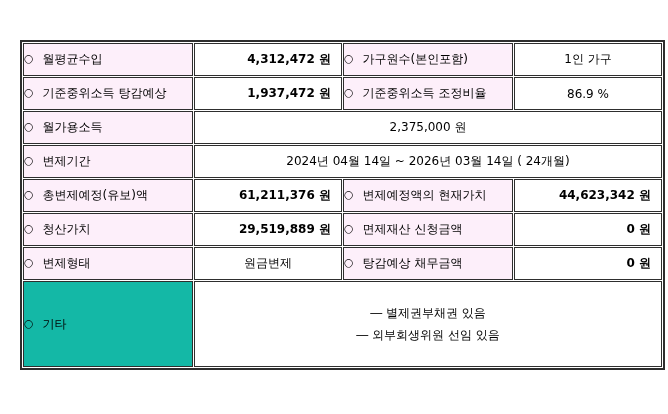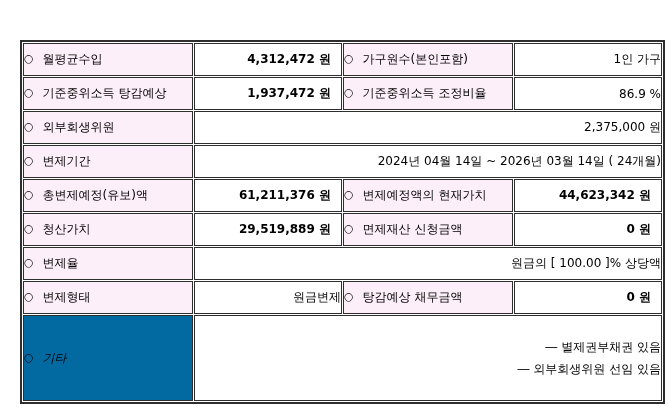--- a/index.html
+++ b/index.html
@@ -37,27 +37,26 @@
     overflow: hidden;
     white-space: nowrap;
     vertical-align: middle;
     padding: 0;
   }
   td.lbl {
     background: #fdeffa;
     padding-left: 20px;
   }
   td.lbl.plain {
-    background: #0369a1;
-    font-style: italic;
+    background: #14b8a6;
   }
   td.val {
     background: #ffffff;
     padding-left: 12px;
-    text-align: right;
+    text-align: center;
   }
   td.val.right {
     text-align: right;
     padding-left: 0;
     padding-right: 10px;
     font-weight: bold;
   }
   tr.etc-row td {
     height: 84px;
   }
@@ -91,44 +90,40 @@
         <td class="lbl"><span class="bullet">○</span><span>가구원수(본인포함)</span></td>
         <td class="val">1인 가구</td>
       </tr>
       <tr>
         <td class="lbl"><span class="bullet">○</span><span>기준중위소득 탕감예상</span></td>
         <td class="val right">1,937,472 원</td>
         <td class="lbl"><span class="bullet">○</span><span>기준중위소득 조정비율</span></td>
         <td class="val">86.9 %</td>
       </tr>
       <tr>
-        <td class="lbl"><span class="bullet">○</span><span>외부회생위원</span></td>
+        <td class="lbl"><span class="bullet">○</span><span>월가용소득</span></td>
         <td class="val" colspan="3">2,375,000 원</td>
       </tr>
       <tr>
         <td class="lbl"><span class="bullet">○</span><span>변제기간</span></td>
         <td class="val" colspan="3">2024년 04월 14일 ~ 2026년 03월 14일 ( 24개월)</td>
       </tr>
       <tr>
         <td class="lbl"><span class="bullet">○</span><span>총변제예정(유보)액</span></td>
         <td class="val right">61,211,376 원</td>
         <td class="lbl"><span class="bullet">○</span><span>변제예정액의 현재가치</span></td>
         <td class="val right">44,623,342 원</td>
       </tr>
       <tr>
         <td class="lbl"><span class="bullet">○</span><span>청산가치</span></td>
         <td class="val right">29,519,889 원</td>
         <td class="lbl"><span class="bullet">○</span><span>면제재산 신청금액</span></td>
         <td class="val right">0 원</td>
       </tr>
       <tr>
-        <td class="lbl"><span class="bullet">○</span><span>변제율</span></td>
-        <td class="val" colspan="3">원금의 [ 100.00 ]% 상당액</td>
-      </tr>
-      <tr>
         <td class="lbl"><span class="bullet">○</span><span>변제형태</span></td>
         <td class="val">원금변제</td>
         <td class="lbl"><span class="bullet">○</span><span>탕감예상 채무금액</span></td>
         <td class="val right">0 원</td>
       </tr>
       <tr class="etc-row">
         <td class="lbl plain"><span class="bullet">○</span><span>기타</span></td>
         <td class="val" colspan="3">
           <div class="etc-line">― 별제권부채권 있음</div>
           <div class="etc-line">― 외부회생위원 선임 있음</div>

